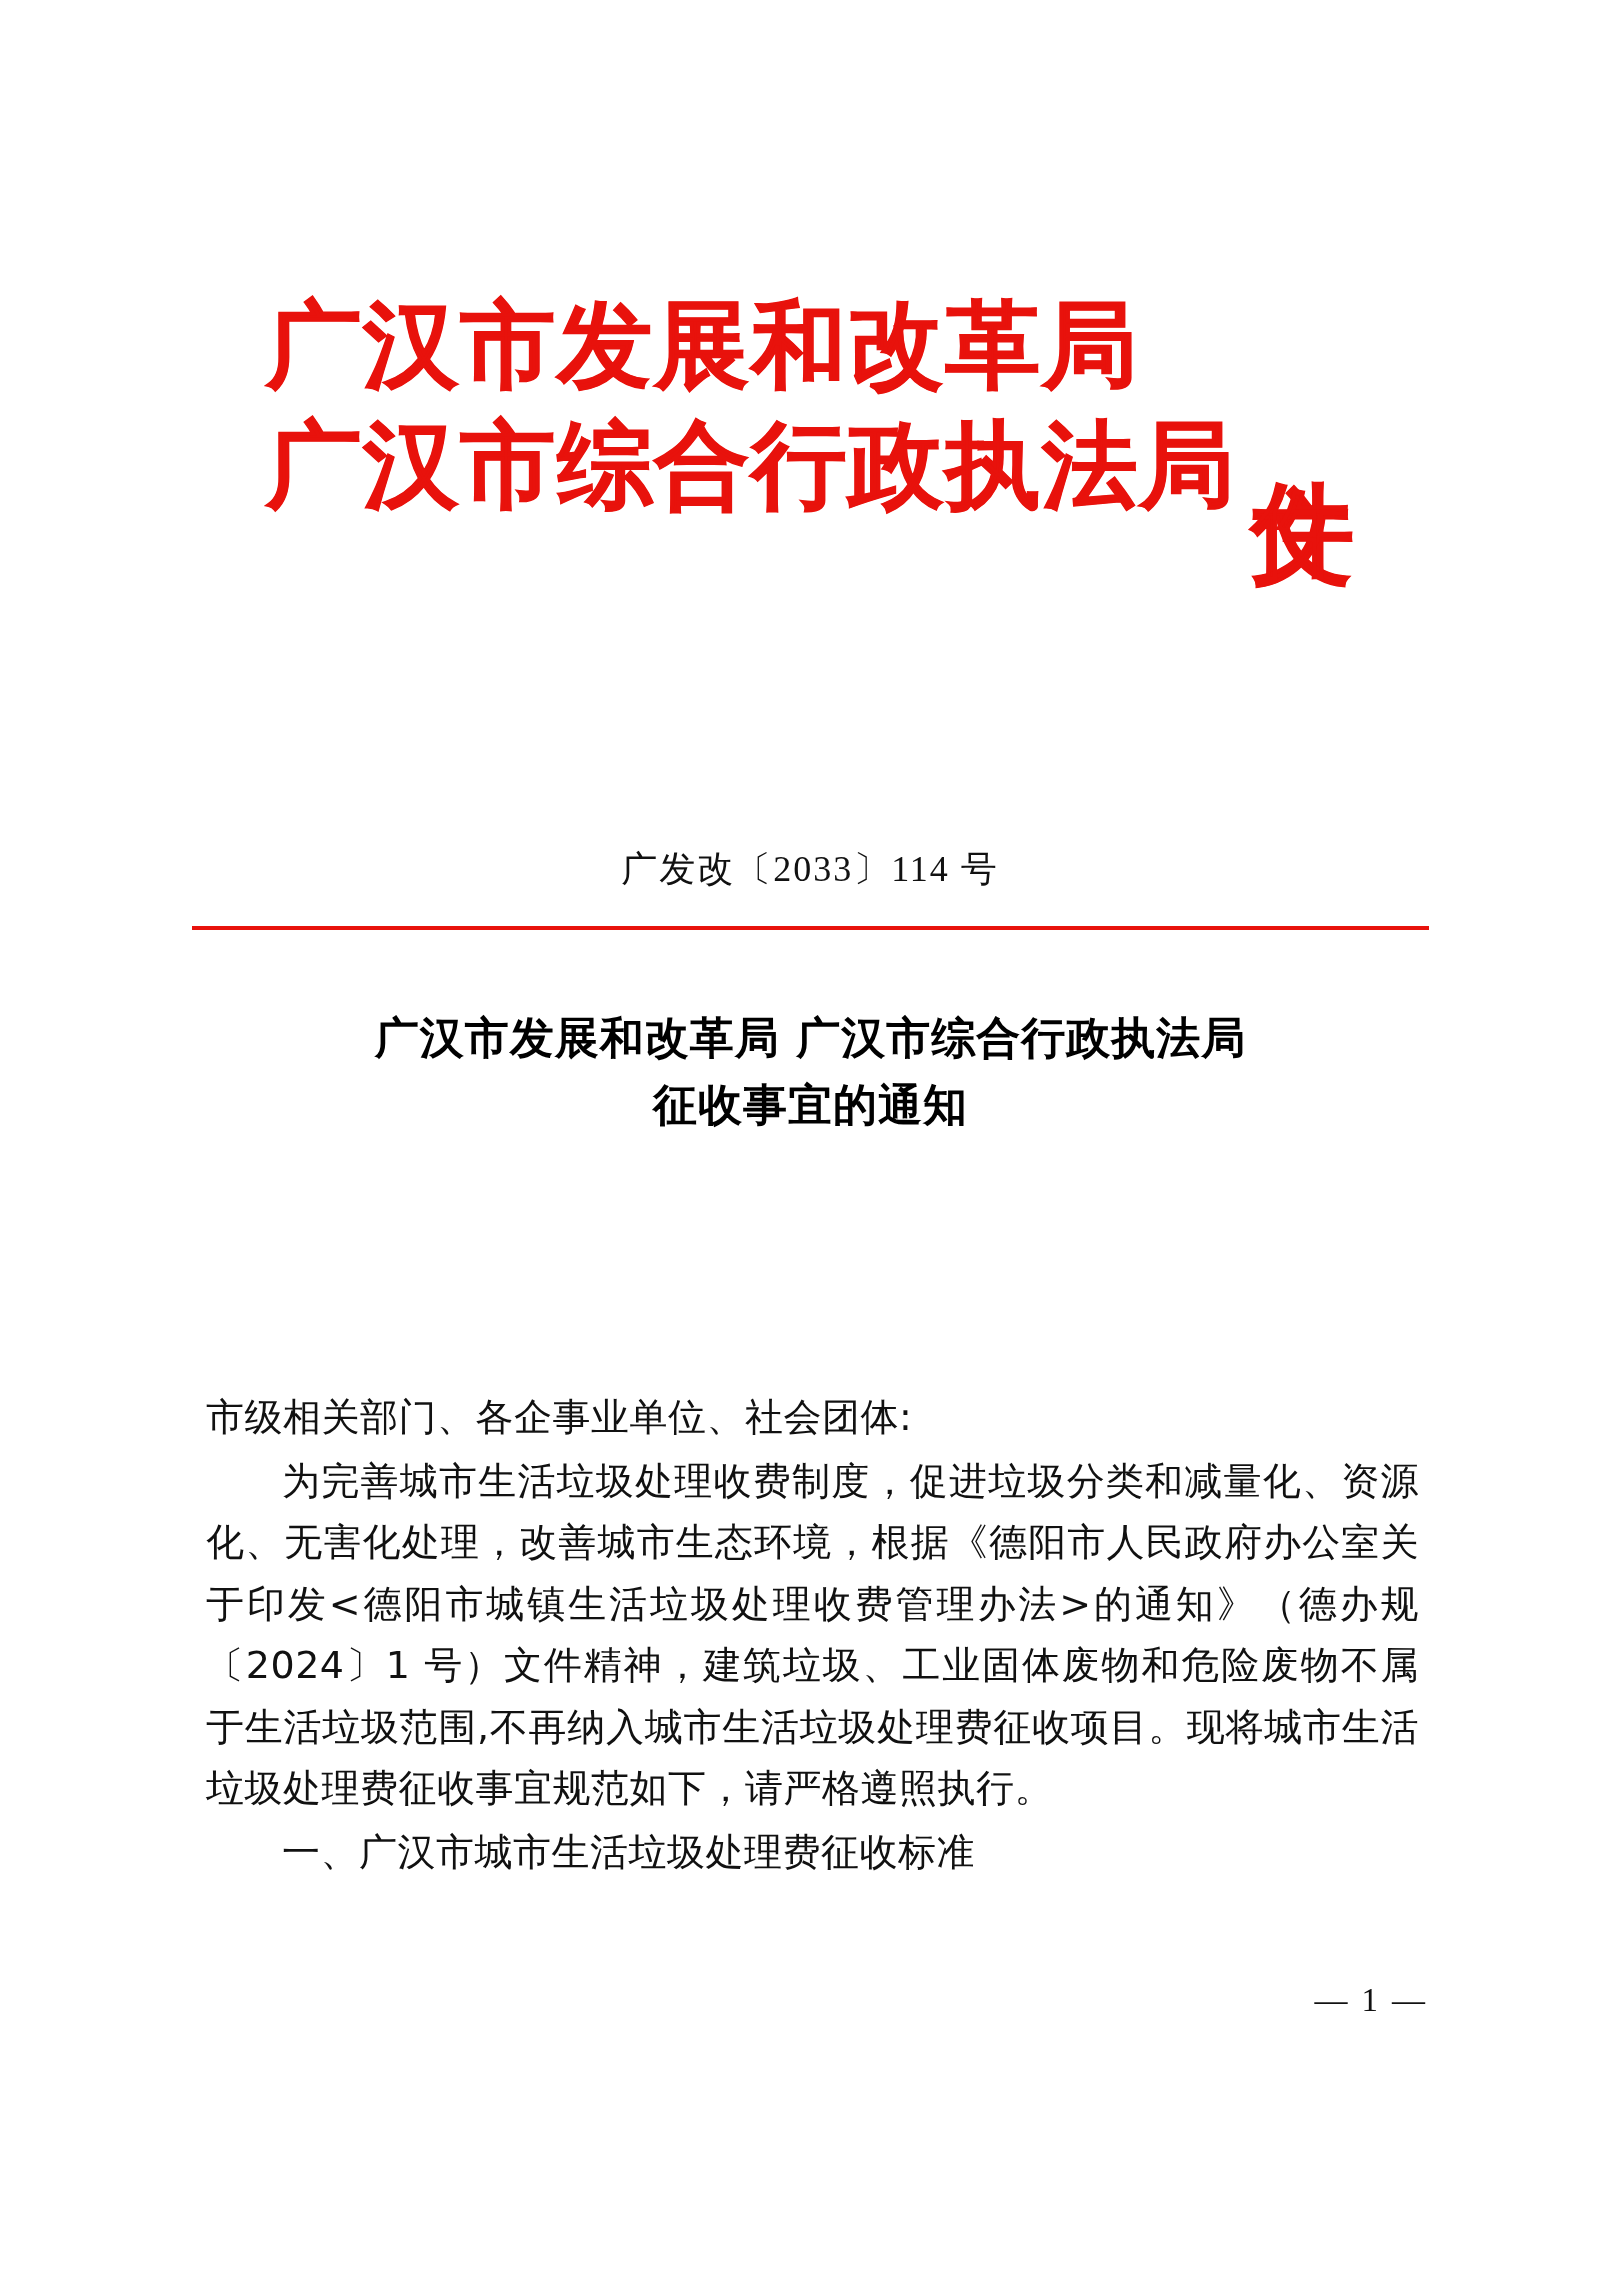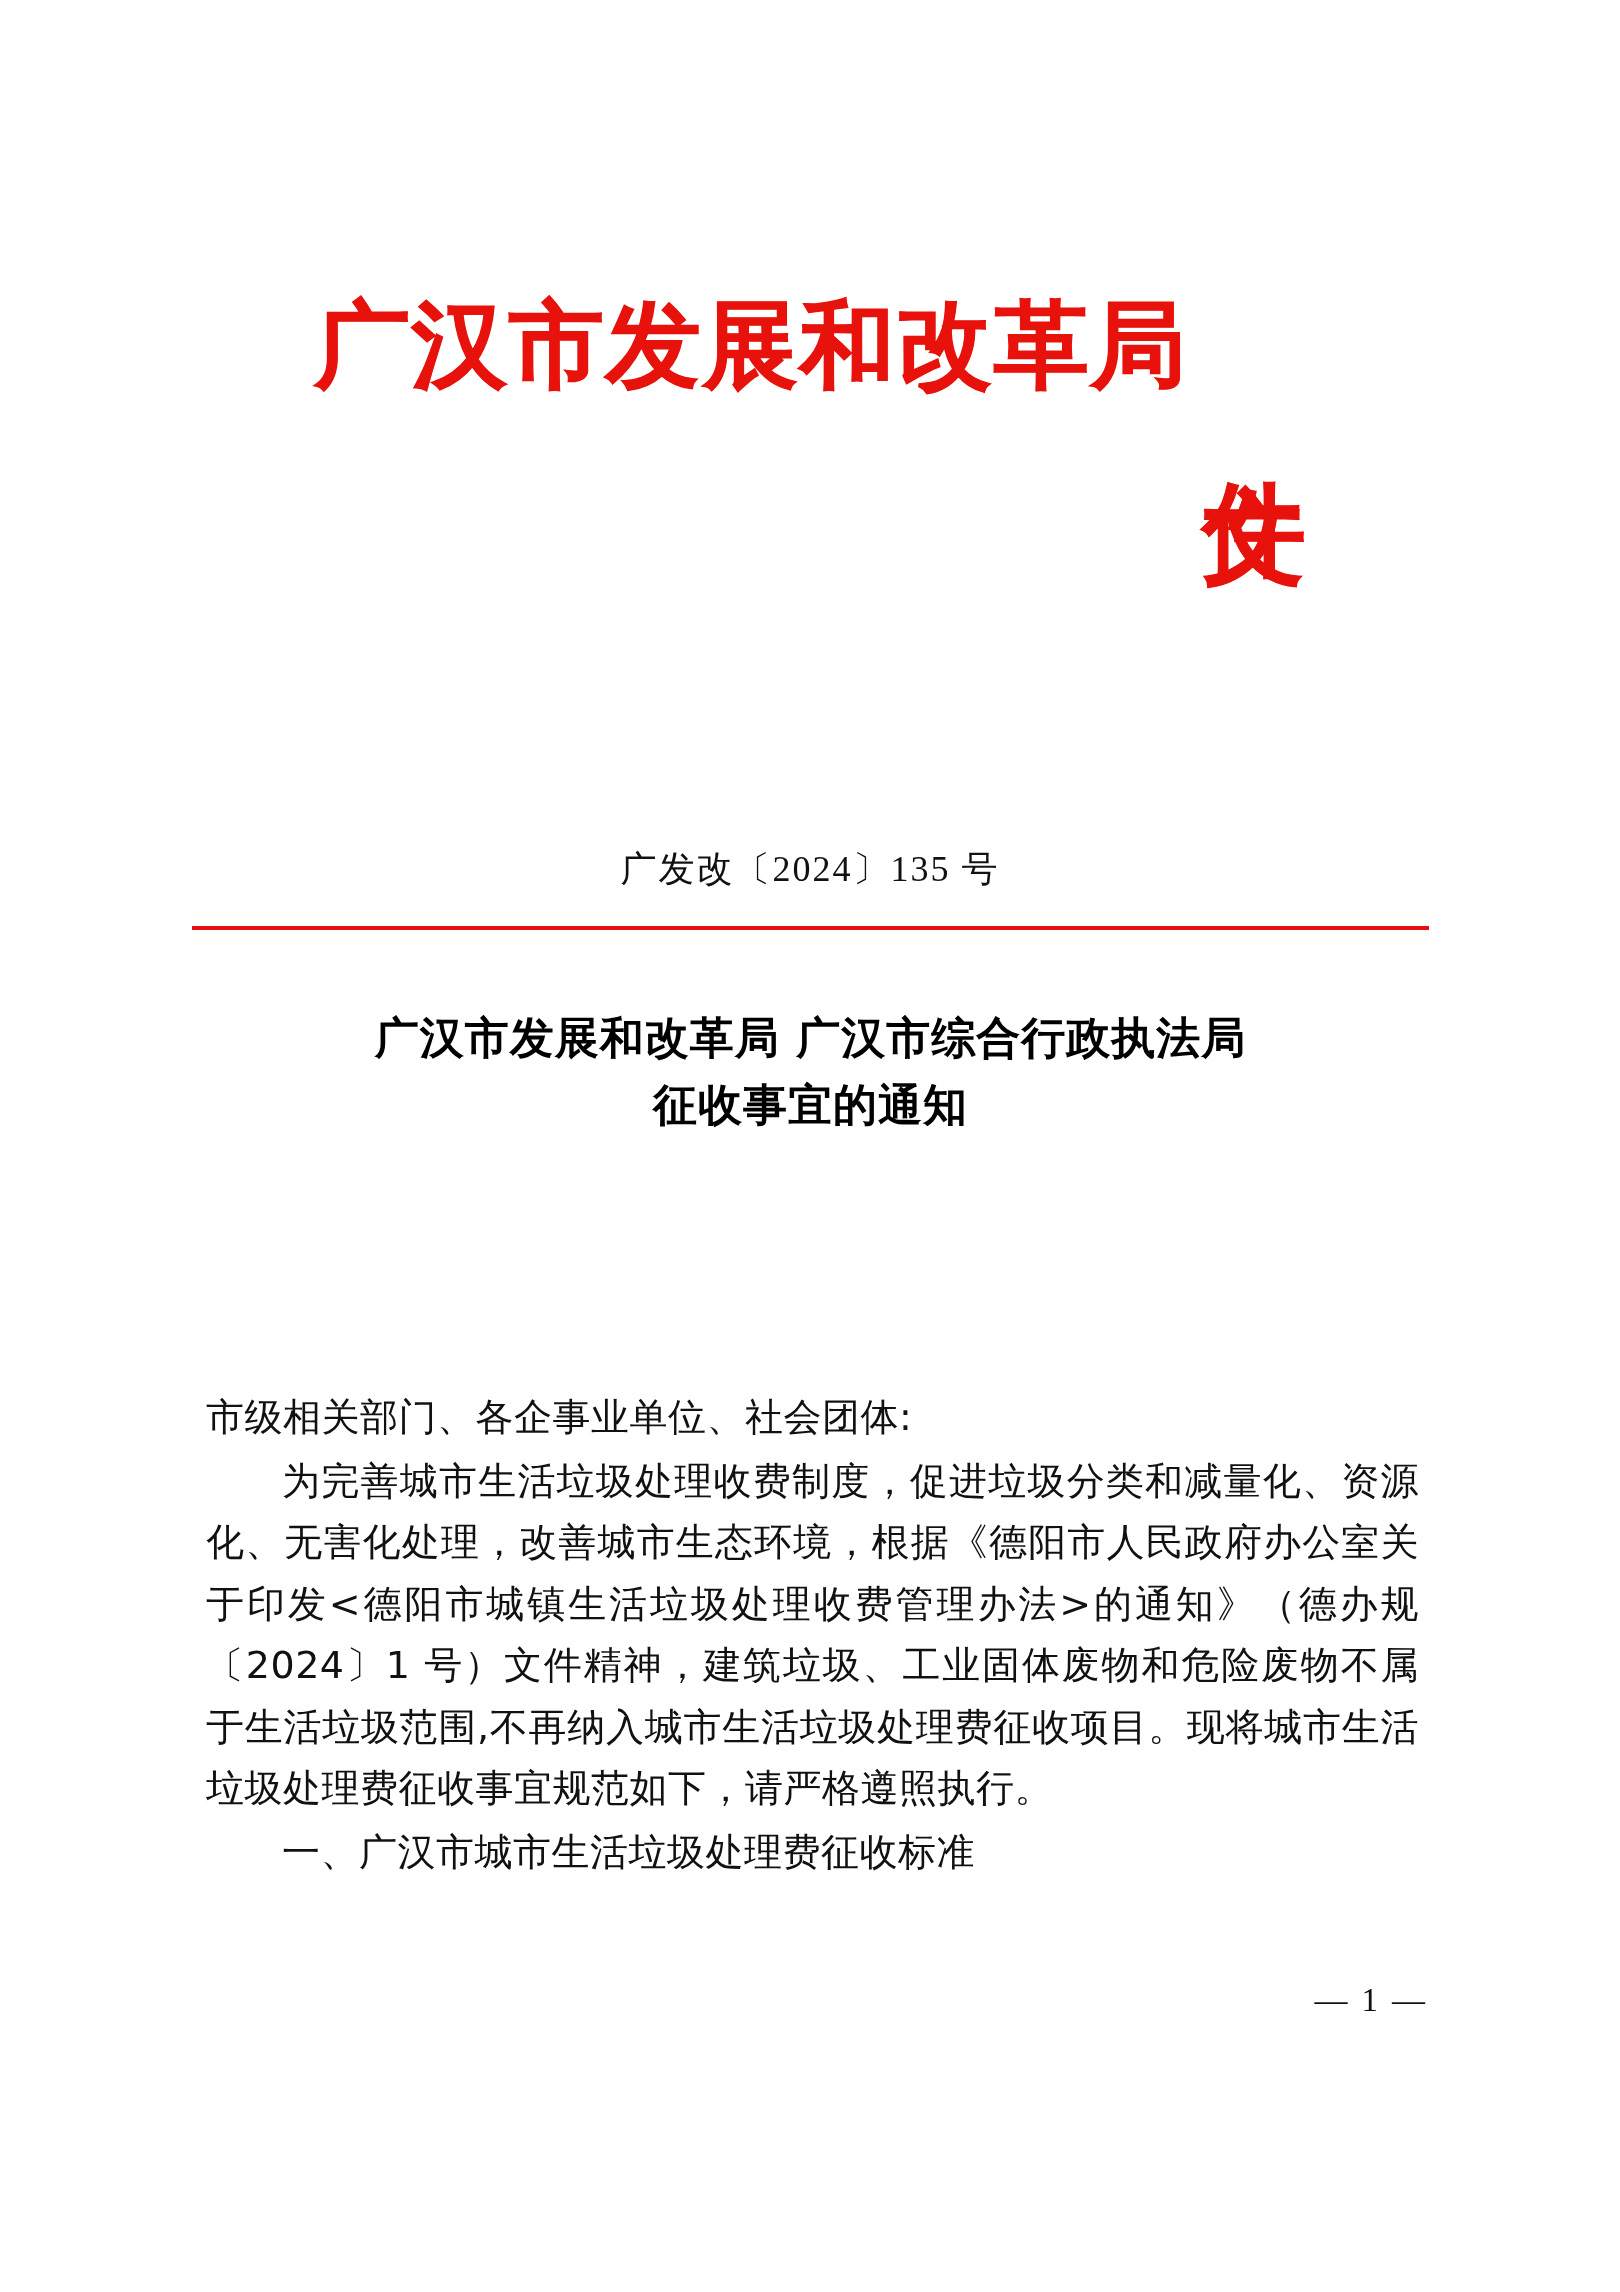--- a/index.html
+++ b/index.html
@@ -134,26 +134,27 @@
 </style>
 </head>
 <body>
 
 <div class="page">
 
   <div class="letterhead">
     <div class="letterhead-inner">
       <div class="lh-lines">
         <div class="lh-line">广汉市发展和改革局</div>
+        <div class="lh-line">广汉市综合行政执法局</div>
       </div>
       <div class="lh-wen">文件</div>
     </div>
   </div>
 
-  <div class="doc-number">广发改〔2024〕135 号</div>
+  <div class="doc-number">广发改〔2033〕114 号</div>
 
   <div class="red-rule"></div>
 
   <div class="title-block">
     <div class="title-line">广汉市发展和改革局 广汉市综合行政执法局</div>
     <div class="title-line">征收事宜的通知</div>
   </div>
 
   <div class="body-block">
     <p class="para">市级相关部门、各企事业单位、社会团体:</p>

